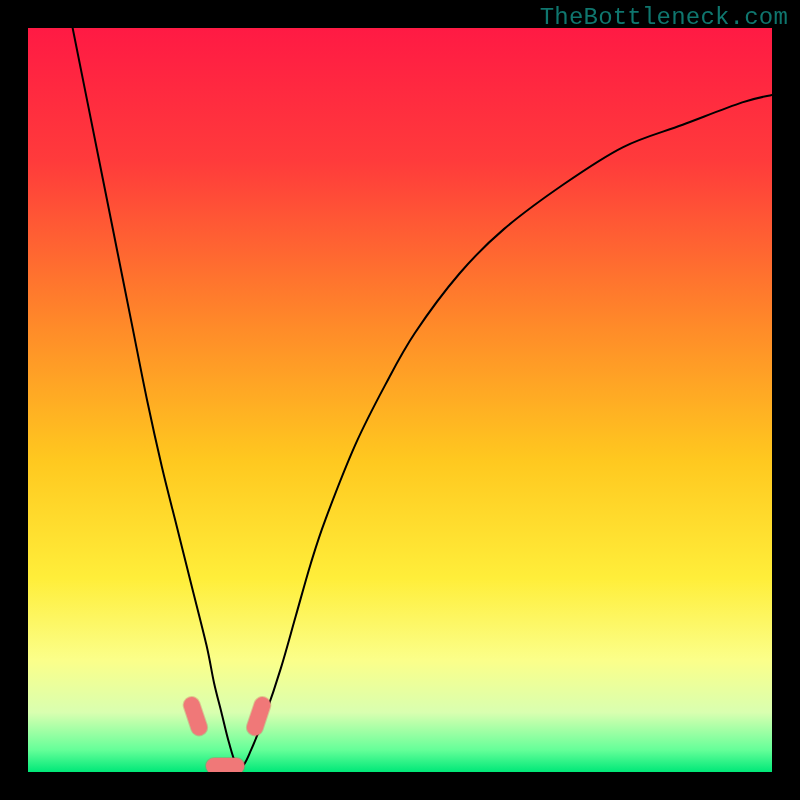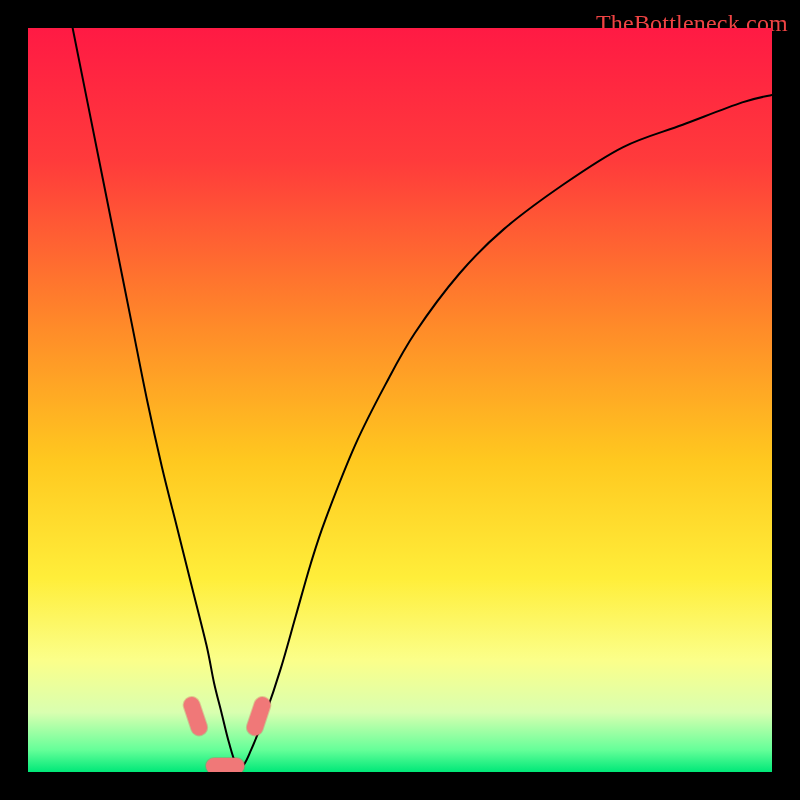--- a/index.html
+++ b/index.html
@@ -25,25 +25,25 @@
     width: 744px;
     height: 744px;
     overflow: hidden;
   }
   .gradient {
     position: absolute;
     inset: 0;
   }
   .watermark {
     position: absolute;
-    top: 10px;
+    top: 4px;
     right: 12px;
-    font-family: Liberation Serif, serif;
+    font-family: Liberation Mono, monospace;
     font-size: 24px;
-    color: #ef4444;
+    color: #0f766e;
     letter-spacing: 0.2px;
     user-select: none;
   }
 </style>
 </head>
 <body>
 
 <div class="frame">
   <div class="watermark">TheBottleneck.com</div>
   <div class="plot-area">

